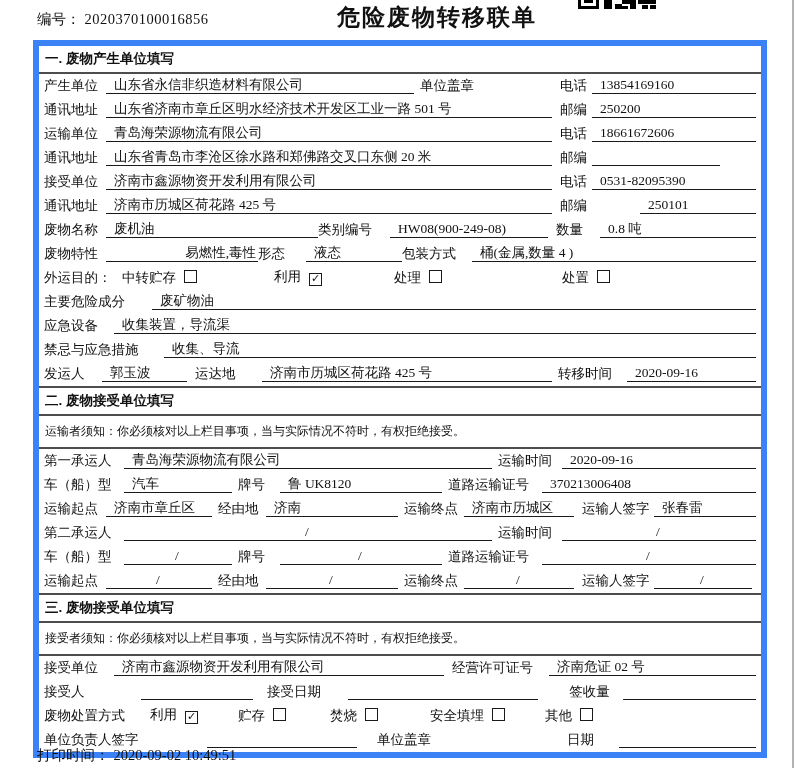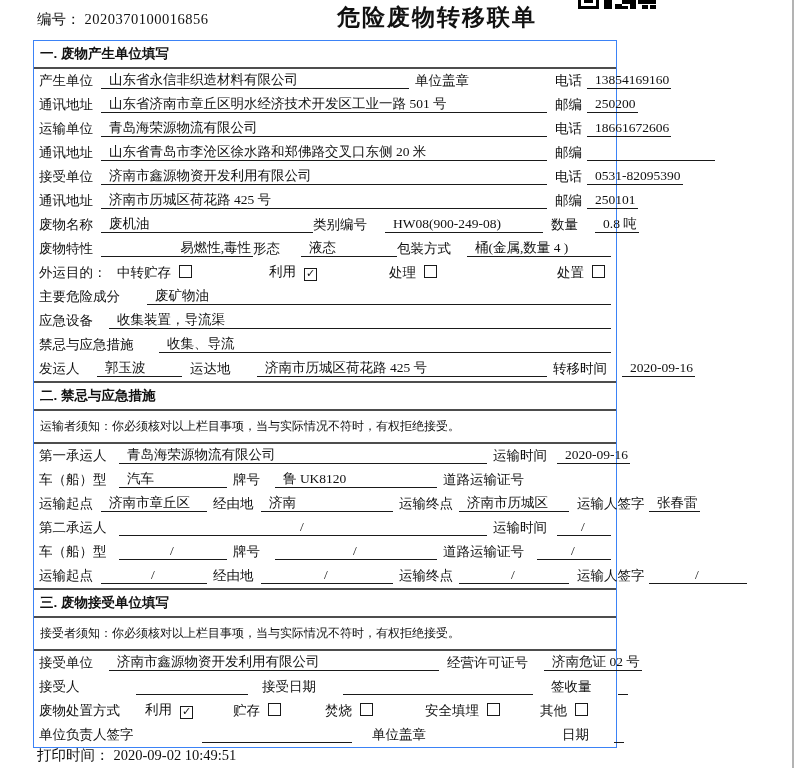--- a/index.html
+++ b/index.html
@@ -6,22 +6,22 @@
   .page{position:relative;width:796px;height:768px;background:#fff;overflow:hidden;
         font-family:"Liberation Serif","DejaVu Serif",serif;color:#111;}
   .doc-no{position:absolute;left:37px;top:10px;font-size:14.5px;white-space:nowrap;}
   .doc-no .num{margin-left:4px;letter-spacing:.5px;}
   .title{position:absolute;left:78px;right:0;top:2px;text-align:center;
          font-family:"Liberation Sans","DejaVu Sans",sans-serif;
          font-weight:bold;font-size:23px;letter-spacing:2px;}
   .qr{position:absolute;left:578px;top:0;}
   .page-edge{position:absolute;right:2px;top:0;width:2px;height:768px;background:#b3b3b3;}
 
-  .form-table{position:absolute;left:33px;top:40px;width:584px;
-              border:1px solid #3b82f6;box-sizing:border-box;background:#fff;}
+  .form-table{position:absolute;left:33px;top:40px;width:734px;
+              border:6px solid #3b82f6;box-sizing:border-box;background:#fff;}
   .sec-h{font-family:"Liberation Sans","DejaVu Sans",sans-serif;font-weight:bold;
          font-size:13.5px;padding:4px 6px 4px;border-bottom:2px solid #4d4d4d;}
   .sec-h.bt{border-top:2px solid #4d4d4d;}
   .notice{font-size:12px;padding:7px 6px;border-bottom:2px solid #4d4d4d;}
 
   .frow{display:flex;align-items:flex-end;height:20px;padding:0 5px 4px 5px;
         font-size:13.5px;white-space:nowrap;}
   .cell{flex:0 0 auto;box-sizing:border-box;line-height:16px;overflow:visible;}
   .val{border-bottom:1.2px solid #1a1a1a;padding-left:8px;padding-right:2px;min-height:16px;}
   .val.ctr{text-align:center;padding-left:0;}
@@ -83,27 +83,27 @@
       <div class="frow">
         <span class="cell lbl" style="flex: 0 0 62px; width: 62px;">通讯地址</span>
         <span class="cell val" style="flex: 0 0 446px; width: 446px;">山东省青岛市李沧区徐水路和郑佛路交叉口东侧 20 米</span>
         <span class="cell lbl" style="flex: 0 0 40px; width: 40px; padding-left: 8px;">邮编</span>
         <span class="cell val" style="flex: 0 0 128px; width: 128px;"></span>
       </div>
       <div class="frow">
         <span class="cell lbl" style="flex: 0 0 62px; width: 62px;">接受单位</span>
         <span class="cell val" style="flex: 0 0 446px; width: 446px;">济南市鑫源物资开发利用有限公司</span>
         <span class="cell lbl" style="flex: 0 0 40px; width: 40px; padding-left: 8px;">电话</span>
-        <span class="cell val" style="flex: 1 1 auto; text-align: right;">0531-82095390</span>
+        <span class="cell val" style="flex: 1 1 auto;">0531-82095390</span>
       </div>
       <div class="frow">
         <span class="cell lbl" style="flex: 0 0 62px; width: 62px;">通讯地址</span>
         <span class="cell val" style="flex: 0 0 446px; width: 446px;">济南市历城区荷花路 425 号</span>
         <span class="cell lbl" style="flex: 0 0 40px; width: 40px; padding-left: 8px;">邮编</span>
-        <span class="cell val" style="flex: 1 1 auto;">250101</span>
+        <span class="cell val" style="flex: 1 1 auto; margin-left: 48px;">250101</span>
       </div>
       <div class="frow">
         <span class="cell lbl" style="flex: 0 0 62px; width: 62px;">废物名称</span>
         <span class="cell val" style="flex: 0 0 212px; width: 212px;">废机油</span>
         <span class="cell lbl" style="flex: 0 0 72px; width: 72px;">类别编号</span>
         <span class="cell val" style="flex: 0 0 158px; width: 158px;">HW08(900-249-08)</span>
         <span class="cell lbl" style="flex: 0 0 52px; width: 52px; padding-left: 8px;">数量</span>
         <span class="cell val" style="flex: 1 1 auto;">0.8 吨</span>
       </div>
       <div class="frow">
@@ -134,34 +134,35 @@
         <span class="cell val" style="flex: 1 1 auto;">收集、导流</span>
       </div>
       <div class="frow">
         <span class="cell lbl" style="flex: 0 0 58px; width: 58px;">发运人</span>
         <span class="cell val" style="flex: 0 0 85px; width: 85px;">郭玉波</span>
         <span class="cell lbl" style="flex: 0 0 75px; width: 75px; padding-left: 8px;">运达地</span>
         <span class="cell val" style="flex: 0 0 290px; width: 290px;">济南市历城区荷花路 425 号</span>
         <span class="cell lbl" style="flex: 0 0 75px; width: 75px; padding-left: 6px;">转移时间</span>
         <span class="cell val" style="flex: 1 1 auto;">2020-09-16</span>
       </div>
-      <div class="sec-h bt">二. 禁忌与应急措施</div>
+      <div class="sec-h bt">二. 废物接受单位填写</div>
       <div class="notice">运输者须知：你必须核对以上栏目事项，当与实际情况不符时，有权拒绝接受。</div>
       <div class="frow">
         <span class="cell lbl" style="flex: 0 0 80px; width: 80px;">第一承运人</span>
         <span class="cell val" style="flex: 0 0 368px; width: 368px;">青岛海荣源物流有限公司</span>
         <span class="cell lbl" style="flex: 0 0 70px; width: 70px; padding-left: 6px;">运输时间</span>
         <span class="cell val" style="flex: 1 1 auto;">2020-09-16</span>
       </div>
       <div class="frow">
         <span class="cell lbl" style="flex: 0 0 80px; width: 80px;">车（船）型</span>
         <span class="cell val" style="flex: 0 0 108px; width: 108px;">汽车</span>
         <span class="cell lbl" style="flex: 0 0 48px; width: 48px; padding-left: 6px;">牌号</span>
         <span class="cell val" style="flex: 0 0 162px; width: 162px;">鲁 UK8120</span>
         <span class="cell lbl" style="flex: 0 0 100px; width: 100px; padding-left: 6px;">道路运输证号</span>
+        <span class="cell val" style="flex: 1 1 auto;">370213006408</span>
       </div>
       <div class="frow">
         <span class="cell lbl" style="flex: 0 0 62px; width: 62px;">运输起点</span>
         <span class="cell val" style="flex: 0 0 106px; width: 106px;">济南市章丘区</span>
         <span class="cell lbl" style="flex: 0 0 54px; width: 54px; padding-left: 6px;">经由地</span>
         <span class="cell val" style="flex: 0 0 132px; width: 132px;">济南</span>
         <span class="cell lbl" style="flex: 0 0 66px; width: 66px; padding-left: 6px;">运输终点</span>
         <span class="cell val" style="flex: 0 0 110px; width: 110px;">济南市历城区</span>
         <span class="cell lbl" style="flex: 0 0 80px; width: 80px; padding-left: 8px;">运输人签字</span>
         <span class="cell val" style="flex: 1 1 auto;">张春雷</span>
@@ -196,21 +197,21 @@
         <span class="cell lbl" style="flex: 0 0 70px; width: 70px;">接受单位</span>
         <span class="cell val" style="flex: 0 0 330px; width: 330px;">济南市鑫源物资开发利用有限公司</span>
         <span class="cell lbl" style="flex: 0 0 105px; width: 105px; padding-left: 8px;">经营许可证号</span>
         <span class="cell val" style="flex: 1 1 auto;">济南危证 02 号</span>
       </div>
       <div class="frow">
         <span class="cell lbl" style="flex: 0 0 97px; width: 97px;">接受人</span>
         <span class="cell val" style="flex: 0 0 112px; width: 112px;"></span>
         <span class="cell lbl" style="flex: 0 0 95px; width: 95px; padding-left: 14px;">接受日期</span>
         <span class="cell val" style="flex: 0 0 190px; width: 190px;"></span>
-        <span class="cell lbl" style="flex: 0 0 85px; width: 85px; padding-left: 18px;">签收量</span>
+        <span class="cell lbl" style="flex: 0 0 85px; width: 85px; padding-left: 18px; text-align: center;">签收量</span>
         <span class="cell val" style="flex: 1 1 auto;"></span>
       </div>
       <div class="frow">
         <span class="cell lbl" style="flex: 0 0 106px; width: 106px;">废物处置方式</span>
         <span class="cell chk" style="flex: 0 0 88px; width: 88px;"><span>利用</span><span class="box">✓</span></span>
         <span class="cell chk" style="flex: 0 0 92px; width: 92px;"><span>贮存</span><span class="box"></span></span>
         <span class="cell chk" style="flex: 0 0 100px; width: 100px;"><span>焚烧</span><span class="box"></span></span>
         <span class="cell chk" style="flex: 0 0 115px; width: 115px;"><span>安全填埋</span><span class="box"></span></span>
         <span class="cell chk" style="flex: 1 1 auto;"><span>其他</span><span class="box"></span></span>
       </div>

